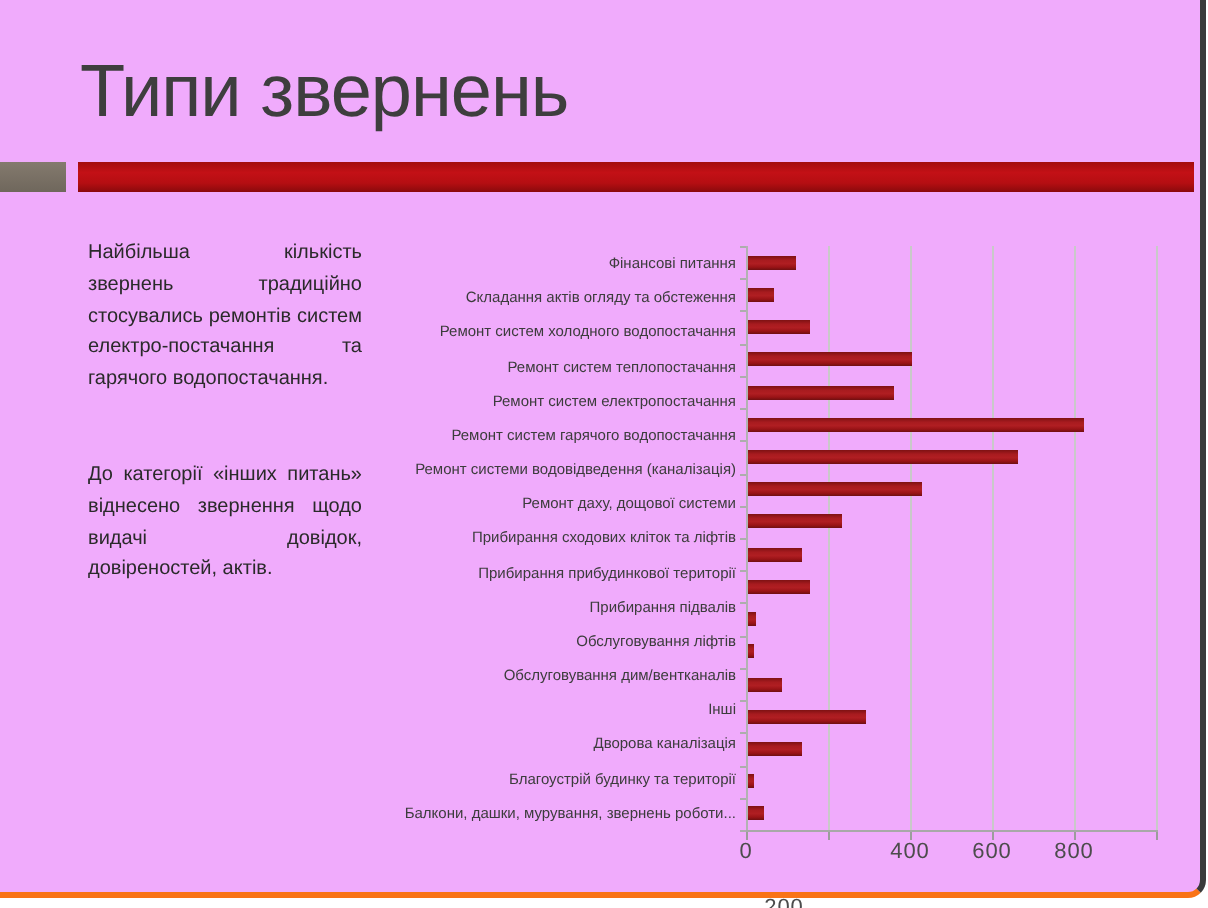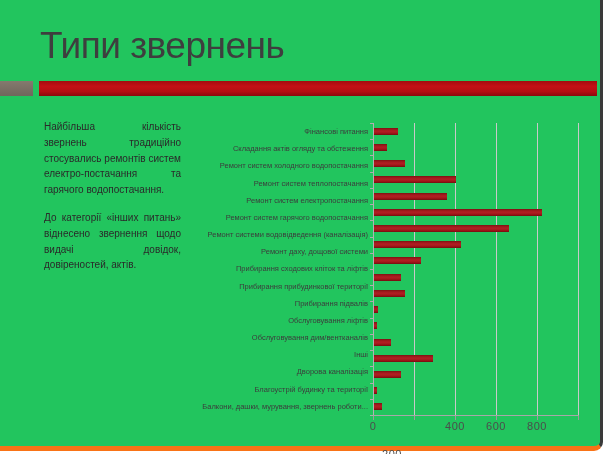--- a/index.html
+++ b/index.html
@@ -2,23 +2,23 @@
 <html><head>
 <meta charset="utf-8">
 <style>
   html,body{margin:0;padding:0;}
   body{
     width:604px;height:454px;background:#ffffff;position:relative;
     font-family:"Liberation Sans", sans-serif;overflow:hidden;
   }
   .slide{
     position:absolute;left:0;top:0;width:600px;height:446px;
-    background:#22c55e;
+    background:#f0abfc;
     border-right:3px solid #3a3a3a;
-    border-bottom:5px solid #f97316;
+    border-bottom:3px solid #f97316;
     border-radius:0 0 9px 0;
   }
   .title{
     position:absolute;left:40px;top:25px;width:520px;
     font-size:37px;line-height:1.135;letter-spacing:-0.5px;
     color:#3e3e3e;white-space:nowrap;
   }
   .band-gray{
     position:absolute;left:0;top:81px;width:33px;height:15px;
     background:linear-gradient(to bottom,#847a6e,#6f675c);
@@ -26,21 +26,21 @@
   .band-red{
     position:absolute;left:39px;top:81px;width:558px;height:15px;
     background:linear-gradient(to bottom,#a30c0e 0%,#c31016 35%,#b50e12 70%,#8a0a0c 100%);
   }
   .body-text{
     position:absolute;left:44px;top:119px;width:137px;
     font-size:10px;line-height:15.8px;color:#2a2a2a;
     text-align:justify;
   }
   .body-text p{margin:0;}
-  .body-text p + p{margin-top:12px;}
+  .body-text p + p{margin-top:32px;}
 
   .chart-labels{
     position:absolute;left:178px;top:123px;width:193px;height:292px;
     display:flex;flex-direction:column;
   }
   .chart-labels .cat{
     flex:1;display:flex;align-items:center;justify-content:flex-end;
     font-size:7.5px;color:#3c3c3c;white-space:nowrap;padding-right:3px;
     letter-spacing:0;
   }

